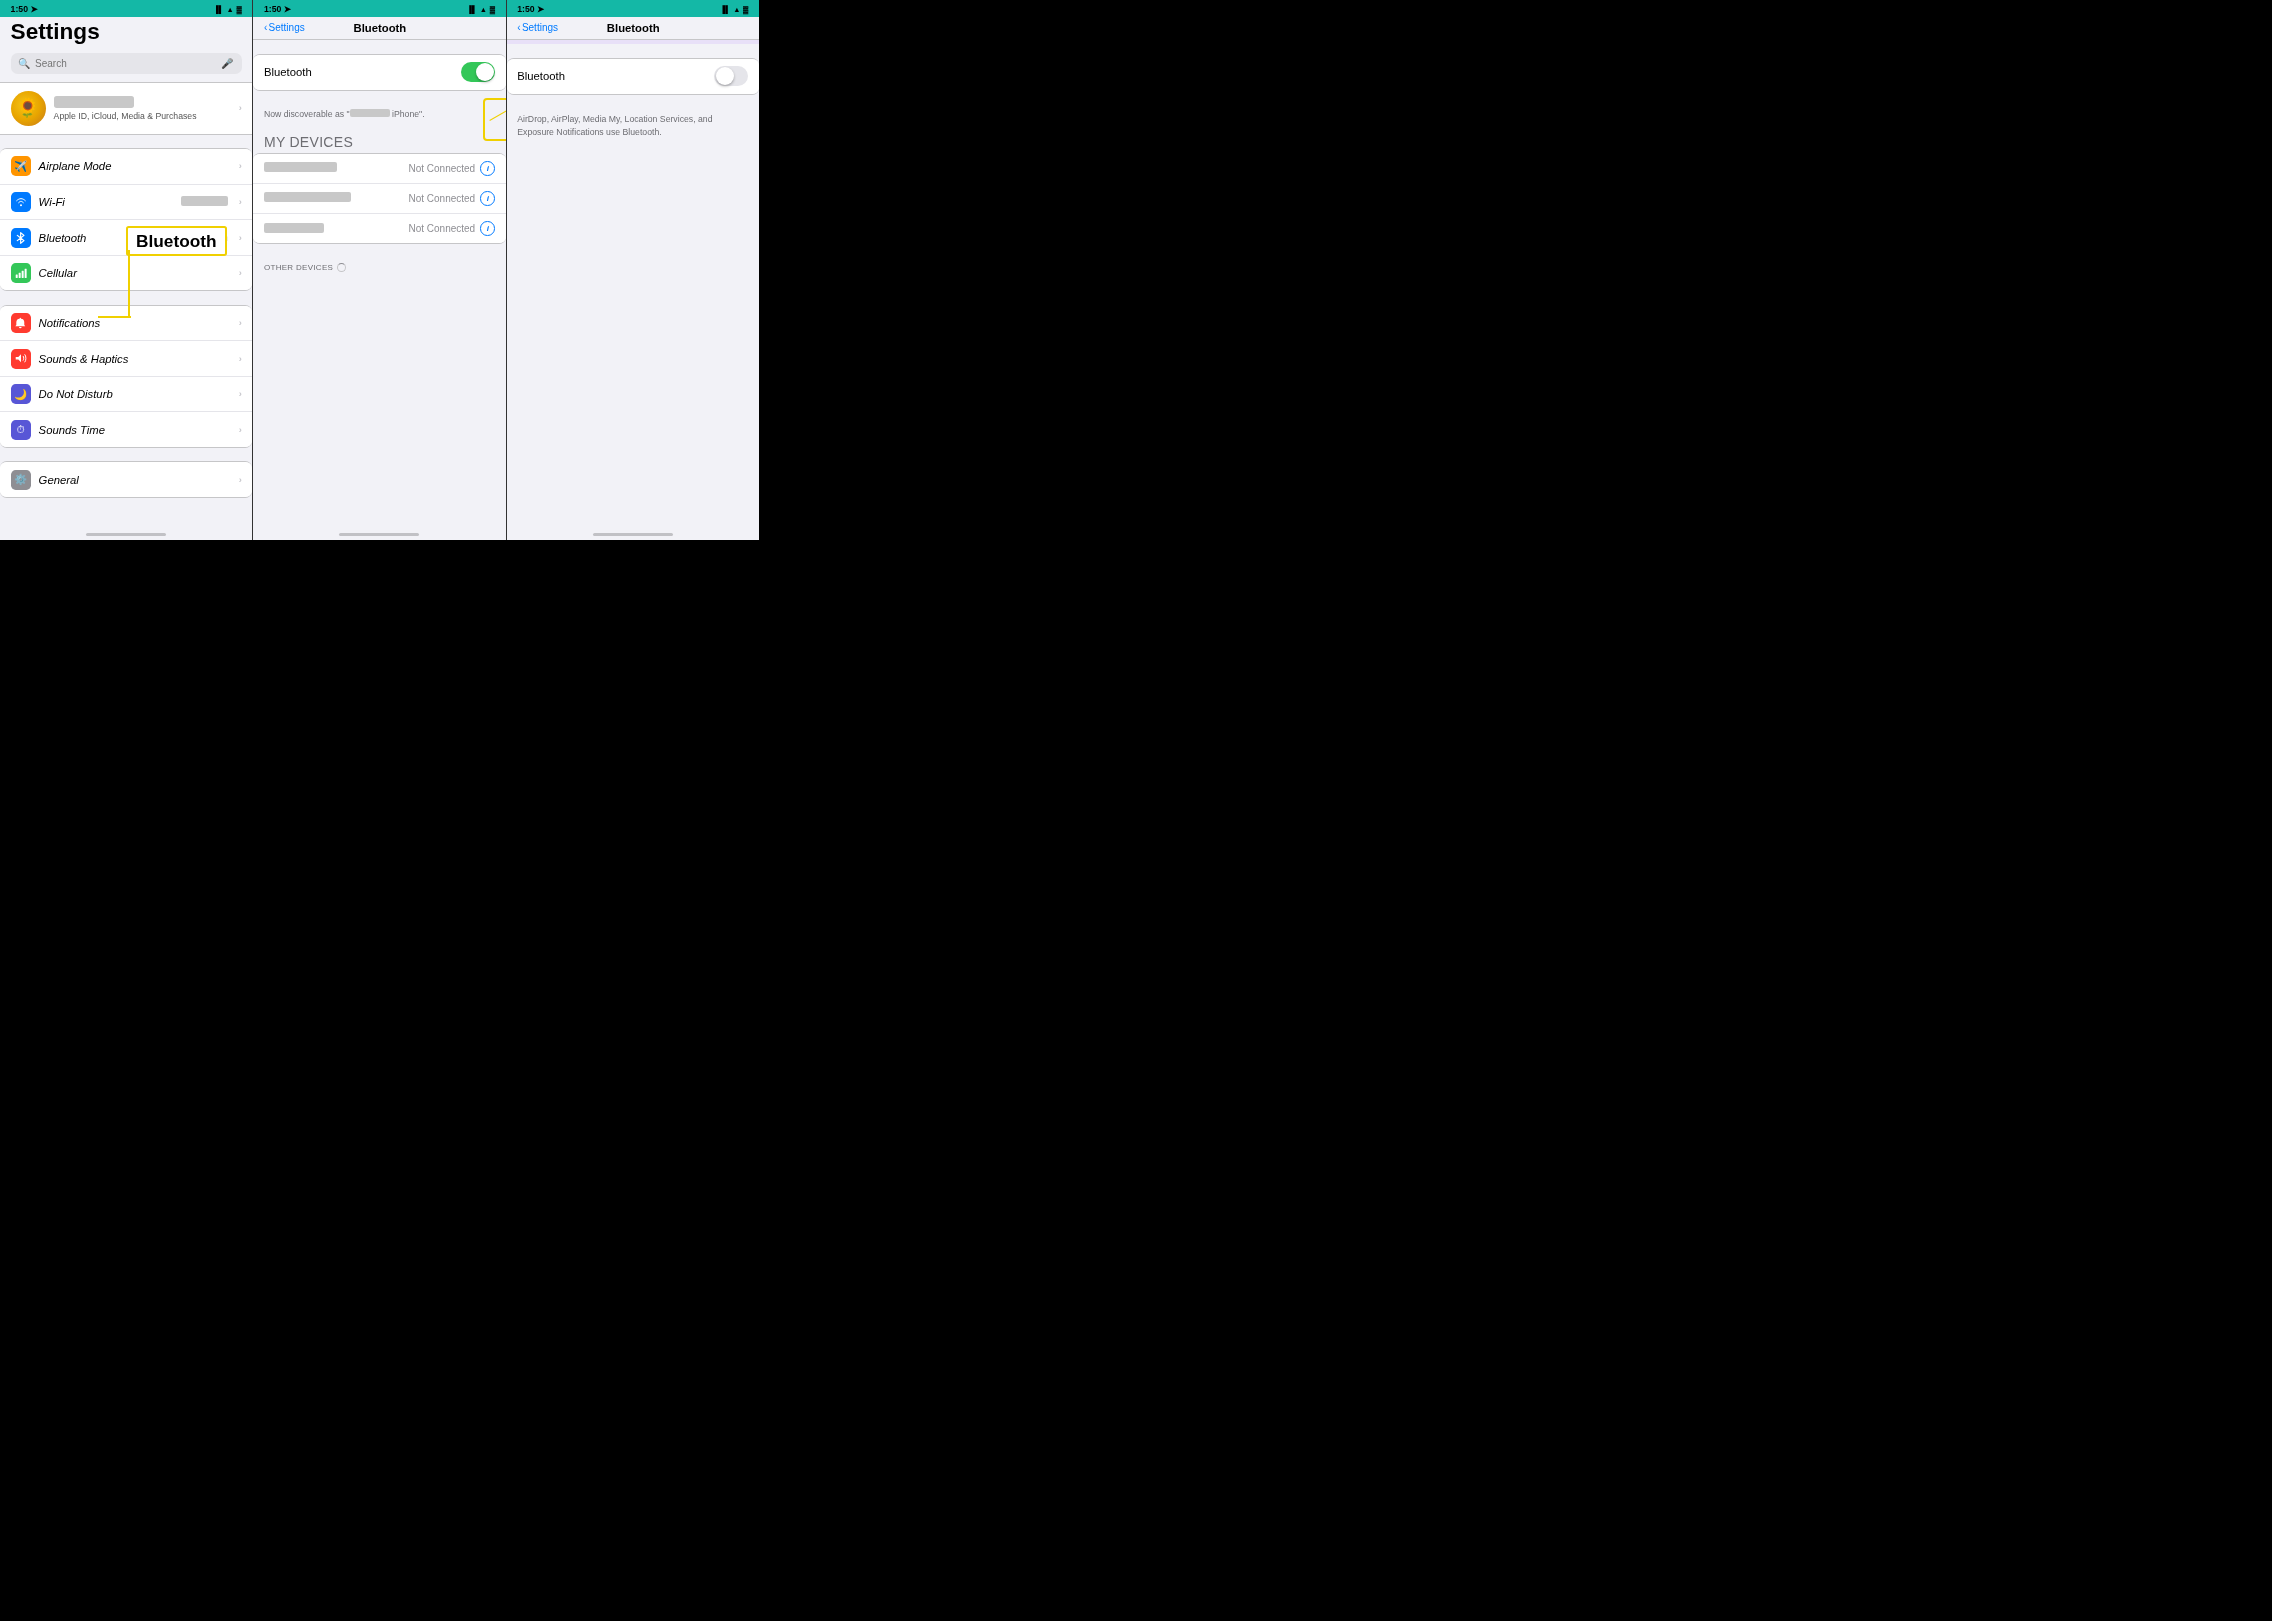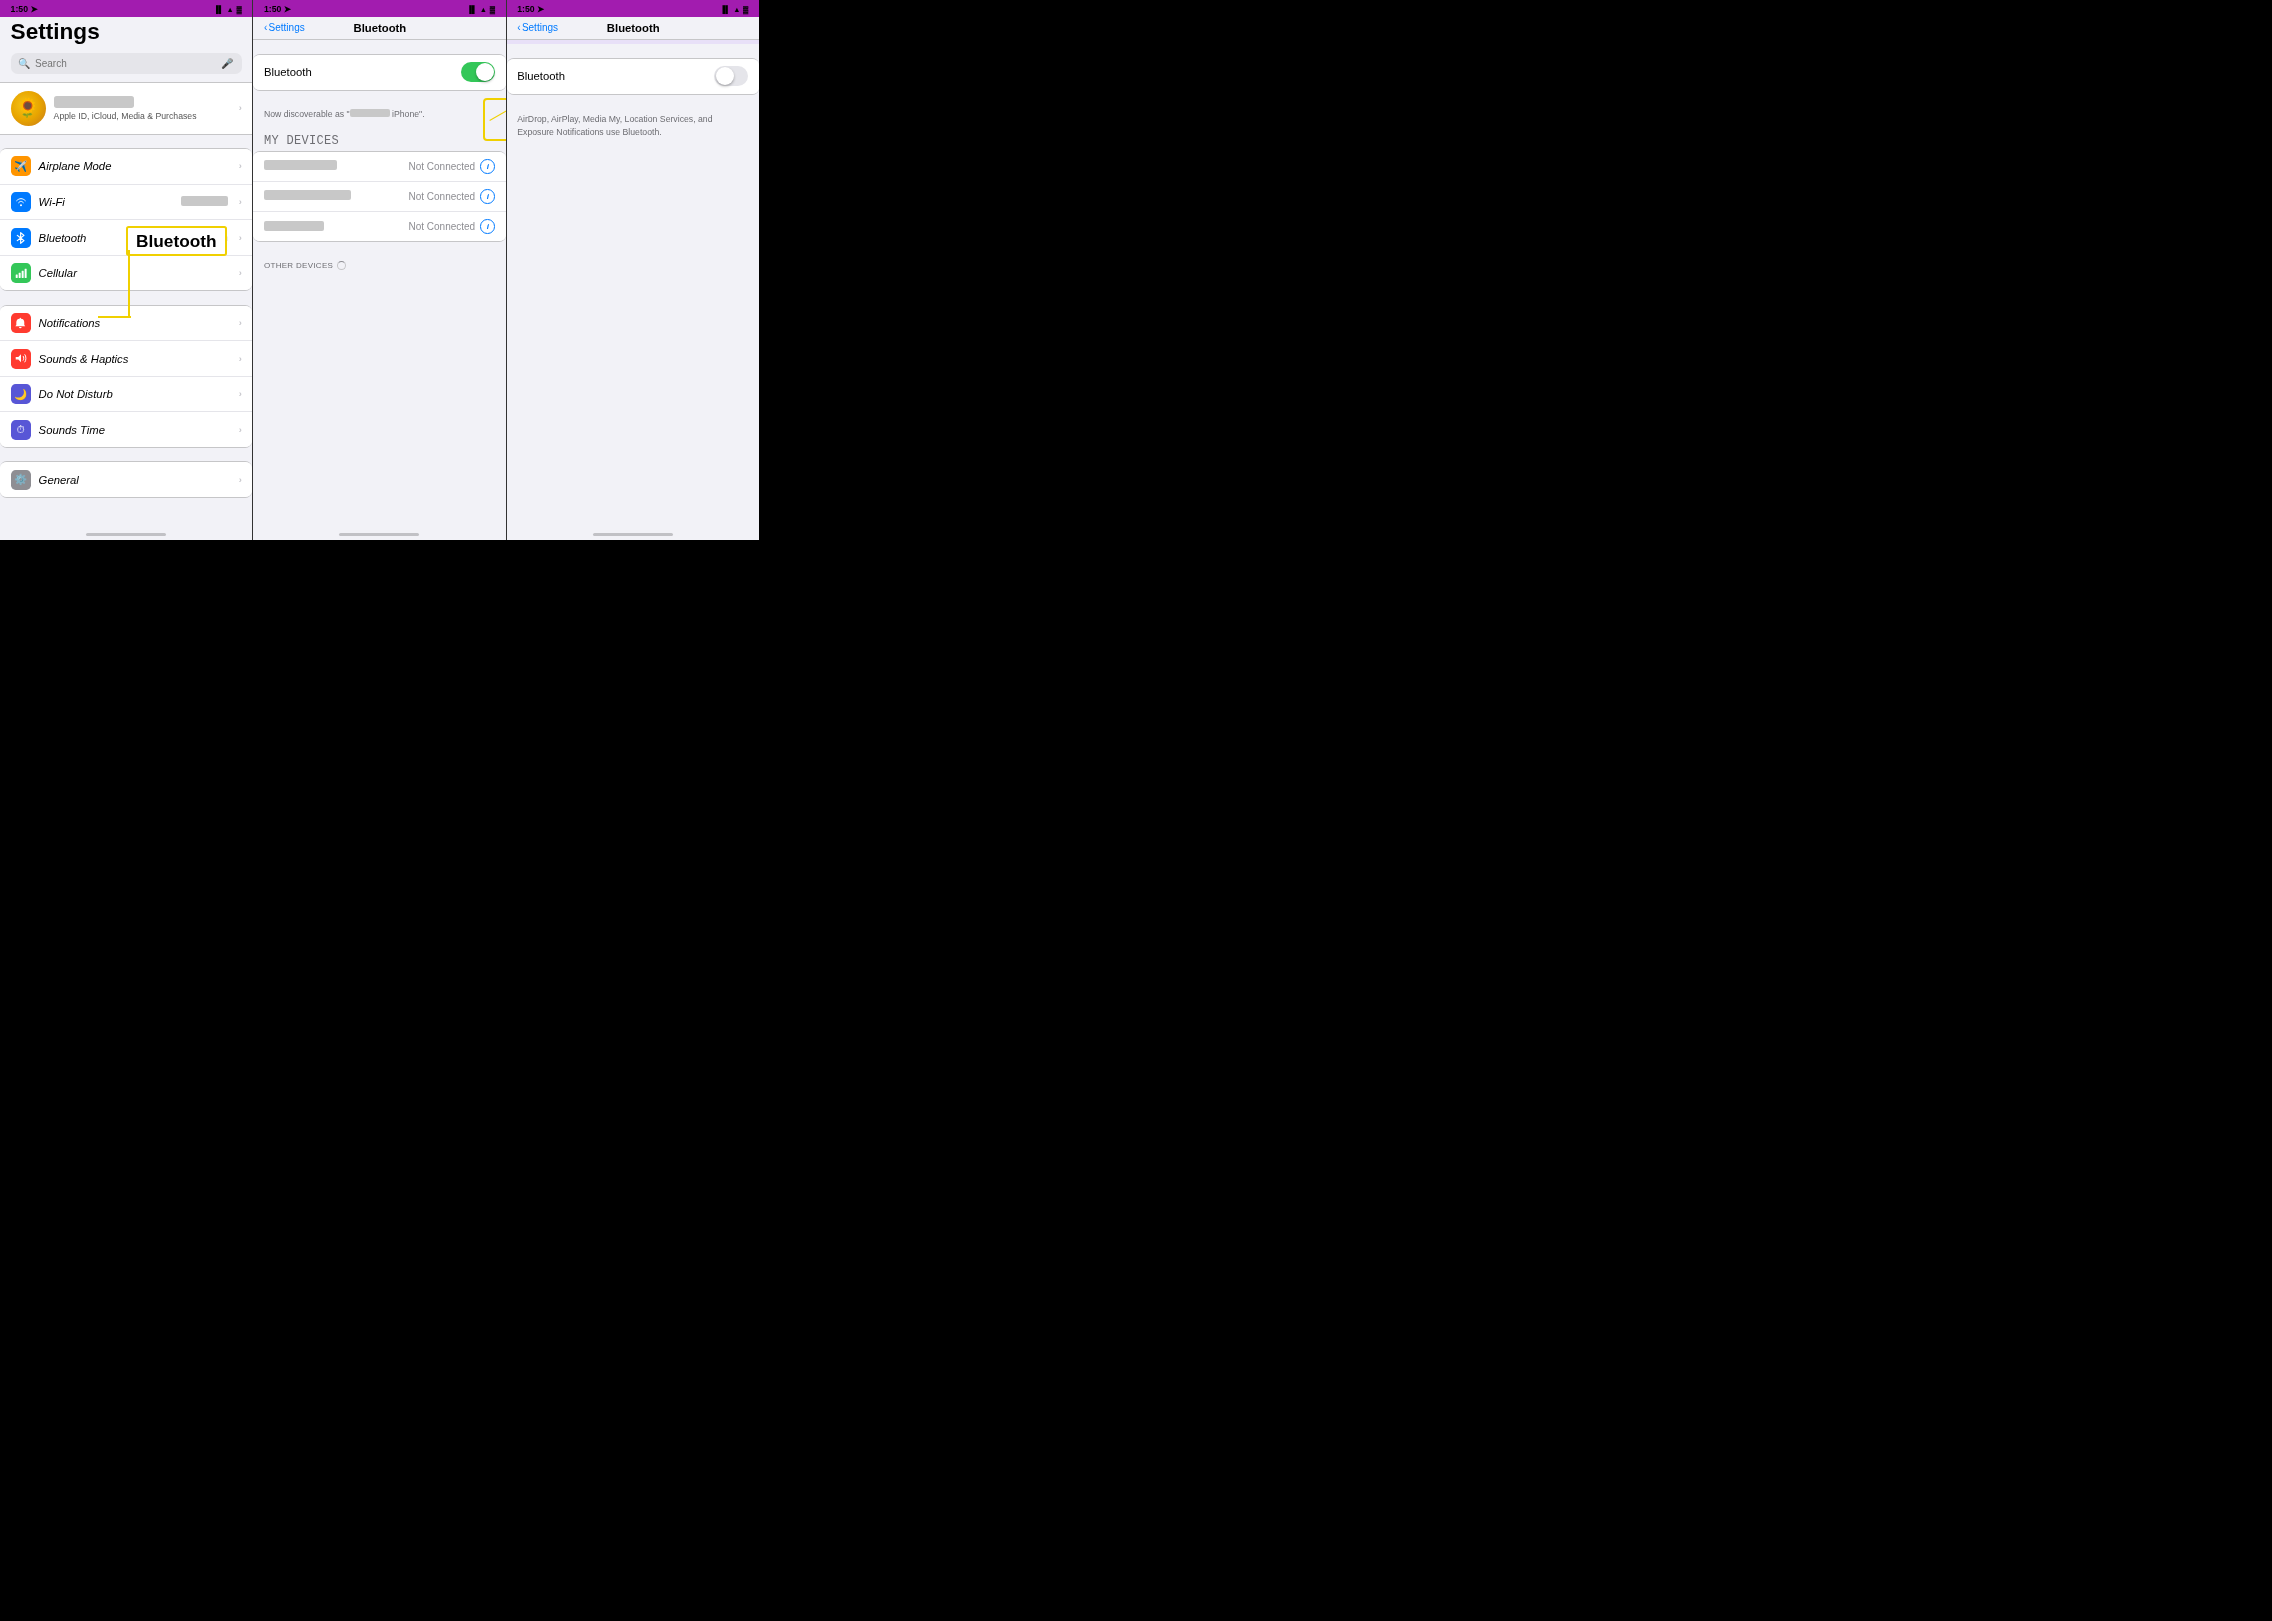--- a/index.html
+++ b/index.html
@@ -24,21 +24,21 @@
     .panel + .panel {
       border-left: 0.7px solid #333;
     }
 
     
     .status-bar {
       display: flex;
       justify-content: space-between;
       align-items: center;
       padding: 4px 10.6px 2.7px;
-      background: #a21caf;
+      background: #14b8a6;
       font-size: 8px;
       font-weight: 600;
     }
     .status-time { font-size: 8.7px; font-weight: 700; }
     .status-icons { display: flex; align-items: center; gap: 2.7px; font-size: 7.3px; }
 
     
     .settings-title {
       font-size: 22.6px;
       font-weight: 700;
@@ -161,22 +161,22 @@
     .toggle.on .toggle-knob { left: 14.6px; }
     .toggle.off .toggle-knob { left: 1.3px; }
 
     .discoverable-text {
       padding: 5.3px 10.6px 10.6px;
       font-size: 8.7px; color: #6d6d72;
     }
 
     .section-header {
       padding: 4px 10.6px 2.7px;
-      font-size: 12px; font-weight: 500; color: #6d6d72;
-      text-transform: uppercase; letter-spacing: 0.3px; font-family: Liberation Mono, monospace;
+      font-size: 14px; font-weight: 500; color: #6d6d72;
+      text-transform: uppercase; letter-spacing: 0.3px;
     }
 
     .bt-device-name { font-size: 11.3px; color: #000; flex: 1; }
     .not-connected { font-size: 10px; color: #8e8e93; margin-right: 5.3px; }
     .info-btn {
       width: 14.6px; height: 14.6px; border-radius: 50%; border: 1px solid #007aff;
       display: flex; align-items: center; justify-content: center;
       color: #007aff; font-size: 8px; font-style: italic; font-weight: 700;
     }
 

